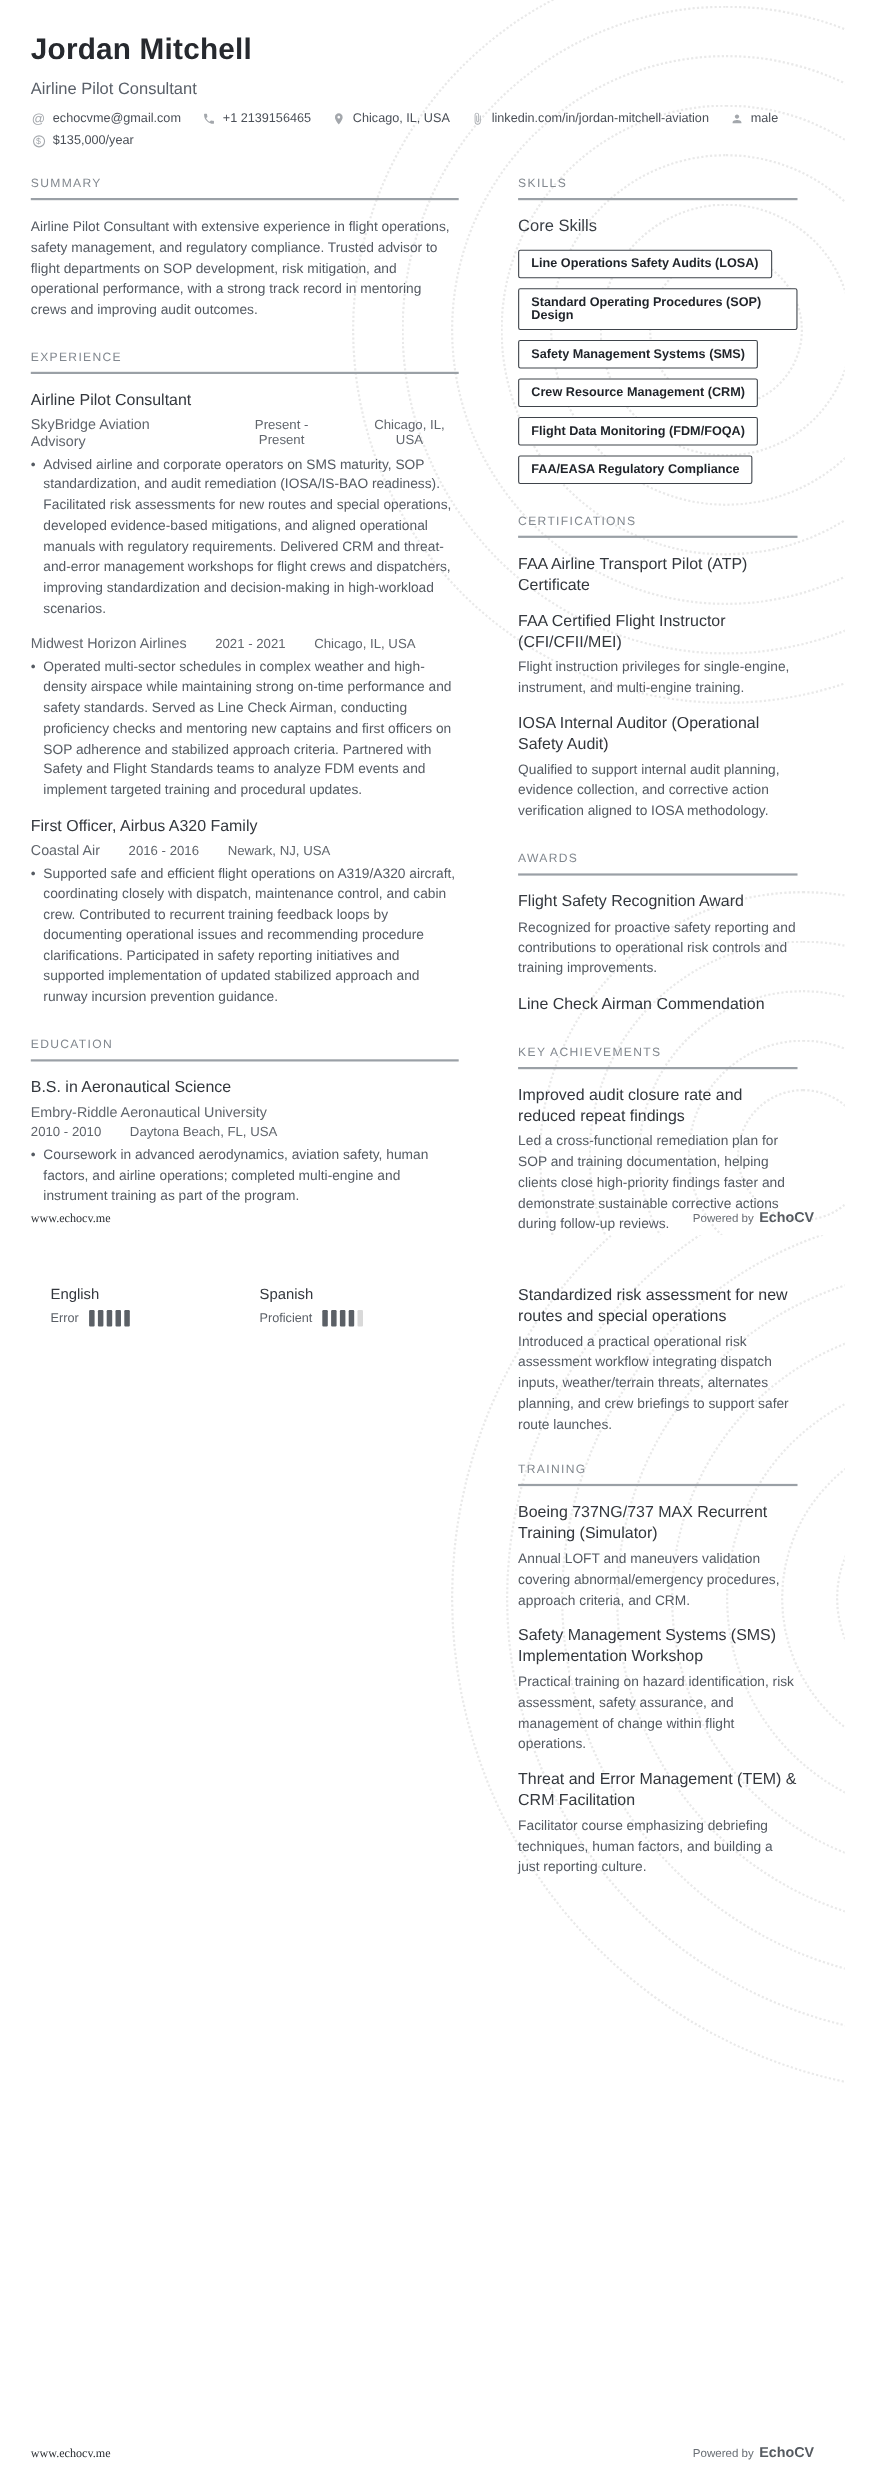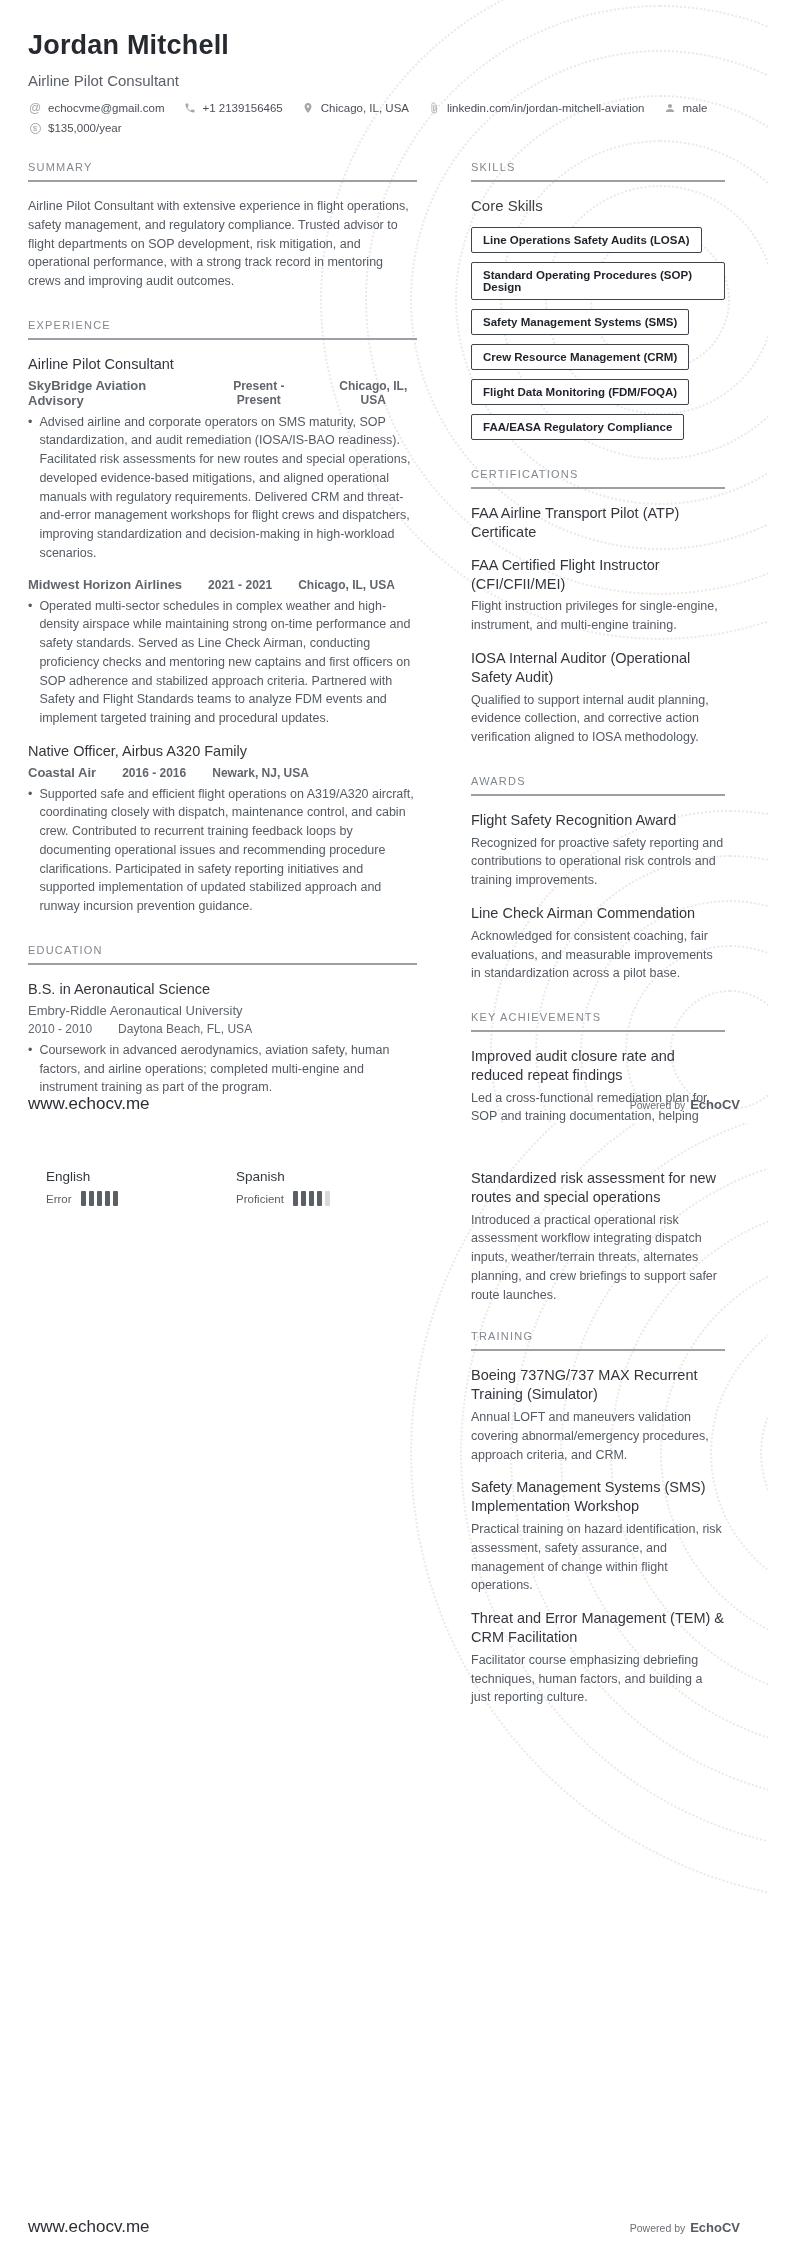--- a/index.html
+++ b/index.html
@@ -28,21 +28,21 @@
   .columns { position:relative; z-index:1; display:flex; padding:0 43px 0 28px; gap:54px; margin-top:27px; }
   .col-left  { flex:0 0 389px; width:389px; }
   .col-right { flex:1; min-width:0; }
 
   .section { margin-bottom:28px; }
   .section-heading { font-size:11px; font-weight:400; letter-spacing:1.2px; color:#82888f;
                      text-transform:uppercase; border-bottom:2px solid #9aa0a6;
                      padding-bottom:7px; margin-bottom:15px; }
   .body-text { font-size:12.5px; line-height:1.5; color:#555b63; }
   .item-title { font-size:14.5px; font-weight:400; color:#33373d; margin-bottom:4px; line-height:1.3; }
-  .meta { display:flex; gap:26px; align-items:baseline; color:#61666d; margin-bottom:5px;font-weight:bold; }
+  .meta { display:flex; gap:26px; align-items:baseline; color:#61666d; margin-bottom:5px; }
   .company { font-size:13px; }
   .dates, .loc { font-size:12px;text-align:center; }
   .school { font-size:13px; color:#61666d; margin-bottom:4px; }
   .edu-meta { display:flex; gap:26px; font-size:12px; color:#61666d; margin-bottom:5px; }
   .bullet { display:flex; gap:7px; }
   .bdot { font-size:12.5px; line-height:1.5; color:#555b63; }
   .job, .edu { margin-bottom:14px; }
 
   .skills-group-title { font-size:15px; color:#3a3f45; margin-bottom:13px; }
   .pill { display:table; border:1px solid #3f444b; border-radius:2px; padding:6px 11px;
@@ -54,21 +54,21 @@
   .langs { display:grid; grid-template-columns:190px 190px; padding-left:18px; }
   .lang-name { font-size:13.5px; color:#34383e; margin-bottom:7px; }
   .lang-row { display:flex; align-items:center; }
   .lang-level { font-size:11.5px; color:#5a5f66; }
   .bars { display:inline-flex; gap:3px; margin-left:9px; }
   .bar { width:5px; height:15px; background:#d9d9d9; border-radius:1px; }
   .bar.filled { background:#5b6066; }
 
   .footer { position:absolute; z-index:1; left:28px; right:28px; bottom:9px;
             display:flex; justify-content:space-between; align-items:baseline; }
-  .site { font-size:17px; color:#2b2e33; }
+  .site { font-size:11px; color:#2b2e33;font-family:Liberation Serif, serif; }
   .powered { font-size:10.5px; color:#6a6f75; }
   .brand { font-size:13px; font-weight:600; color:#565b61; margin-left:2px;margin-top:36px; }
 
   .page2-cols { padding-top:46px; margin-top:0; }
 </style>
 </head>
 <body>
 
 <div class="page">
 
@@ -174,21 +174,21 @@
             <span class="dates">2021 - 2021</span>
             <span class="loc">Chicago, IL, USA</span>
           </div>
           <div class="bullet">
             <span class="bdot">•</span>
             <p class="body-text">Operated multi-sector schedules in complex weather and high-density airspace while maintaining strong on-time performance and safety standards. Served as Line Check Airman, conducting proficiency checks and mentoring new captains and first officers on SOP adherence and stabilized approach criteria. Partnered with Safety and Flight Standards teams to analyze FDM events and implement targeted training and procedural updates.</p>
           </div>
         </div>
 
         <div class="job">
-          <h3 class="item-title">Native Officer, Airbus A320 Family</h3>
+          <h3 class="item-title">First Officer, Airbus A320 Family</h3>
           <div class="meta">
             <span class="company">Coastal Air</span>
             <span class="dates">2016 - 2016</span>
             <span class="loc">Newark, NJ, USA</span>
           </div>
           <div class="bullet">
             <span class="bdot">•</span>
             <p class="body-text">Supported safe and efficient flight operations on A319/A320 aircraft, coordinating closely with dispatch, maintenance control, and cabin crew. Contributed to recurrent training feedback loops by documenting operational issues and recommending procedure clarifications. Participated in safety reporting initiatives and supported implementation of updated stabilized approach and runway incursion prevention guidance.</p>
           </div>
         </div>
@@ -243,21 +243,20 @@
       </section>
 
       <section class="section">
         <h2 class="section-heading">AWARDS</h2>
         <div class="rt-item">
           <h3 class="item-title">Flight Safety Recognition Award</h3>
           <p class="body-text">Recognized for proactive safety reporting and contributions to operational risk controls and training improvements.</p>
         </div>
         <div class="rt-item">
           <h3 class="item-title">Line Check Airman Commendation</h3>
-          <p class="body-text">Acknowledged for consistent coaching, fair evaluations, and measurable improvements in standardization across a pilot base.</p>
         </div>
       </section>
 
       <section class="section">
         <h2 class="section-heading">KEY ACHIEVEMENTS</h2>
         <div class="rt-item">
           <h3 class="item-title">Improved audit closure rate and reduced repeat findings</h3>
           <p class="body-text">Led a cross-functional remediation plan for SOP and training documentation, helping clients close high-priority findings faster and demonstrate sustainable corrective actions during follow-up reviews.</p>
         </div>
 

